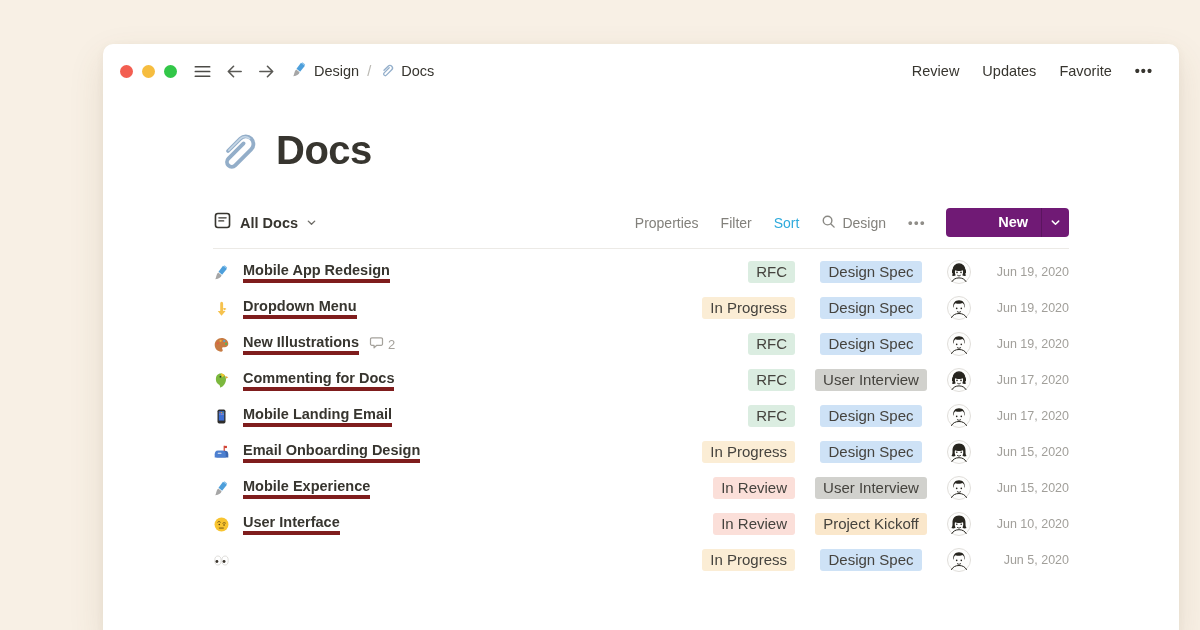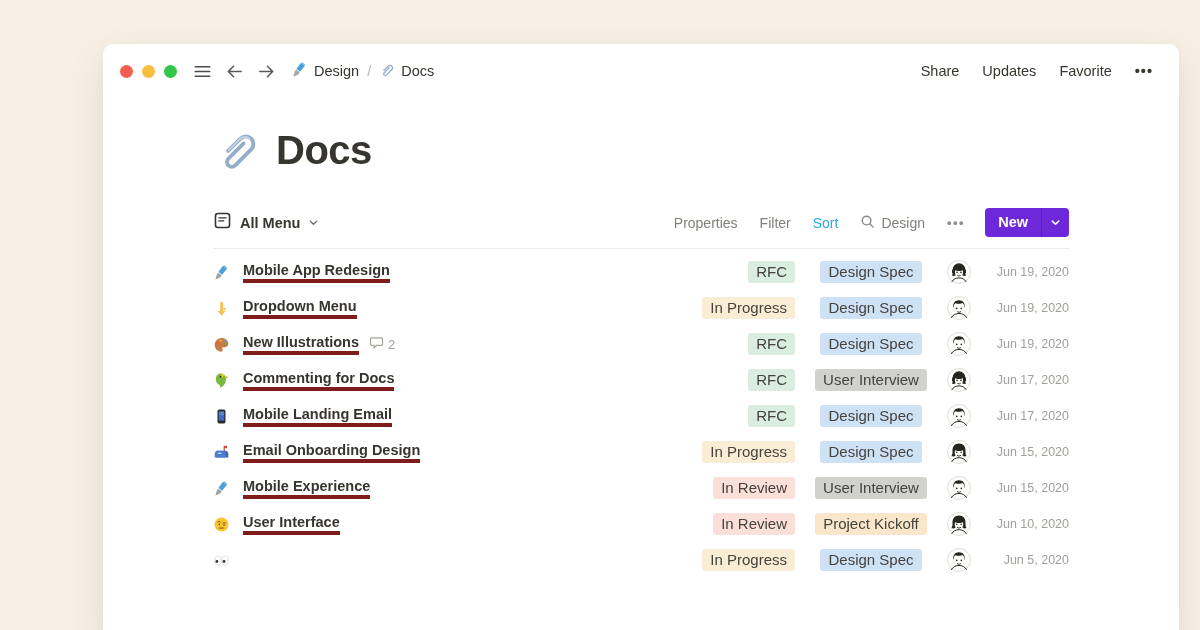--- a/index.html
+++ b/index.html
@@ -94,21 +94,21 @@
       </span>
       <span class="bc-sep">/</span>
       <span class="crumb">
         <span><svg width="16" height="16" viewBox="0 0 24 24">
               <path d="M7.5 12.5l6.2-6.2a3.8 3.8 0 115.4 5.4l-8 8a2.4 2.4 0 01-3.4-3.4l7.6-7.6" fill="none" stroke="#94AFCB" stroke-width="2" stroke-linecap="round" stroke-linejoin="round"></path>
             </svg></span>
         <span>Docs</span>
       </span>
     </div>
     <div class="spacer"></div>
-    <span class="top-action">Share</span>
+    <span class="top-action">Review</span>
     <span class="top-action">Updates</span>
     <span class="top-action">Favorite</span>
     <span class="top-action more">•••</span>
   </div>
 
   <div class="content">
     <div class="title-row">
       <span class="page-icon">
           <svg width="48" height="48" viewBox="0 0 24 24">
             <path d="M7.5 12.5l6.2-6.2a3.8 3.8 0 115.4 5.4l-8 8a2.4 2.4 0 01-3.4-3.4l7.6-7.6" fill="none" stroke="#93AEC9" stroke-width="1.9" stroke-linecap="round" stroke-linejoin="round"></path>
@@ -117,38 +117,38 @@
         </span>
       <h1>Docs</h1>
     </div>
 
     <div class="toolbar">
       <div class="view-switcher">
         <span><svg width="19" height="19" viewBox="0 0 20 20">
               <rect x="2.6" y="2.6" width="14.8" height="14.8" rx="2.6" fill="none" stroke="#37352F" stroke-width="1.7"></rect>
               <path d="M6.2 7.2h7.6M6.2 10.4h5" stroke="#37352F" stroke-width="1.5" stroke-linecap="round" fill="none"></path>
             </svg></span>
-        <span class="view-label">All Menu</span>
+        <span class="view-label">All Docs</span>
         <span><svg width="11" height="11" viewBox="0 0 12 12">
               <path d="M2.5 4.5 6 8l3.5-3.5" fill="none" stroke="#6E6C67" stroke-width="1.5" stroke-linecap="round" stroke-linejoin="round"></path>
             </svg></span>
       </div>
       <div class="spacer"></div>
       <span class="tb-item">Properties</span>
       <span class="tb-item">Filter</span>
       <span class="tb-item" id="sort-btn" style="color: rgb(46, 170, 220);">Sort</span>
       <span class="tb-item">
         <span><svg width="15" height="15" viewBox="0 0 16 16">
               <circle cx="7" cy="7" r="4.6" fill="none" stroke="#8A8984" stroke-width="1.5"></circle>
               <path d="M10.6 10.6 14 14" stroke="#8A8984" stroke-width="1.5" stroke-linecap="round"></path>
             </svg></span>
         <span>Design</span>
       </span>
       <span class="tb-item dots">•••</span>
-      <div class="new-btn" id="new-btn" style="background: #6d28d9;">
+      <div class="new-btn" id="new-btn" style="background: #701a75; padding-left: 39px;">
         <span class="new-label">New</span>
         <span class="new-divider"></span>
         <span class="new-chev">
             <svg width="11" height="11" viewBox="0 0 12 12">
               <path d="M2.5 4.5 6 8l3.5-3.5" fill="none" stroke="#FFFFFF" stroke-width="1.6" stroke-linecap="round" stroke-linejoin="round"></path>
             </svg>
           </span>
       </div>
     </div>
 

